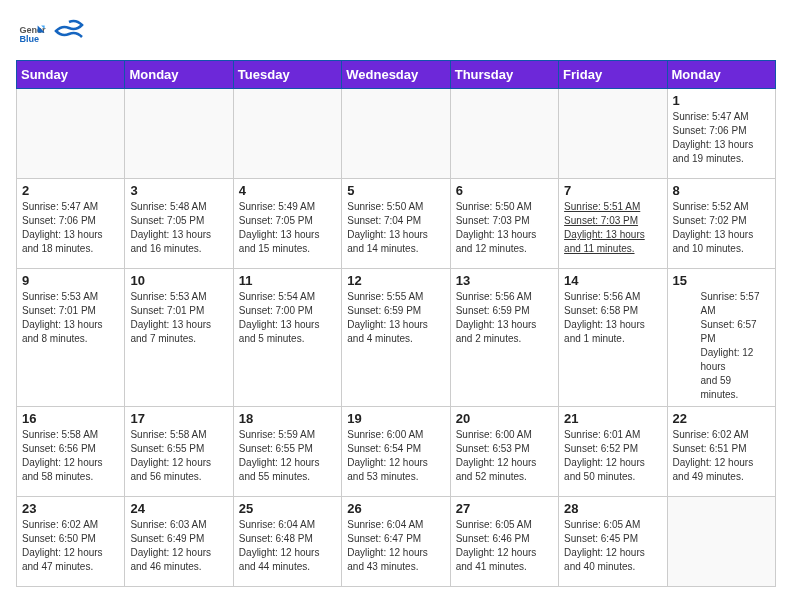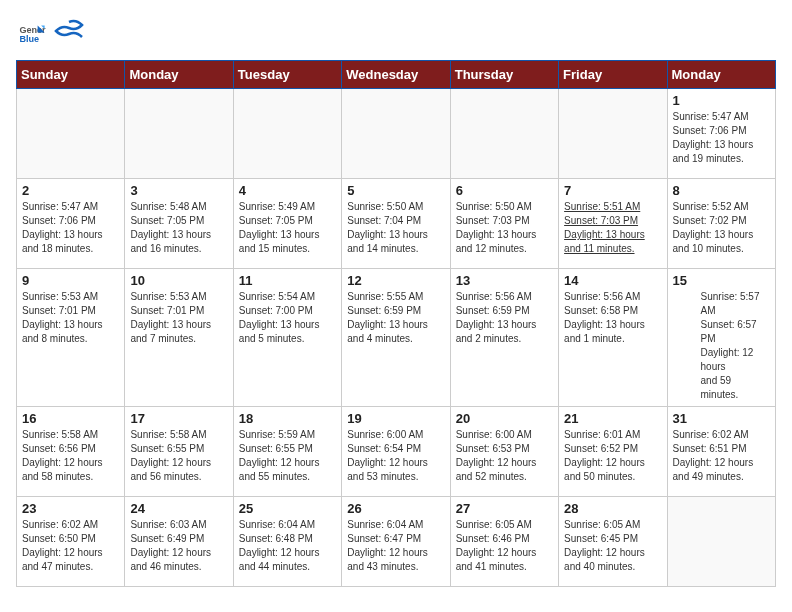--- a/index.html
+++ b/index.html
@@ -38,21 +38,21 @@
     .location-subtitle {
       font-size: 15px;
       color: #444;
     }
     .calendar {
       width: 100%;
       border-collapse: collapse;
       border: 1px solid #ccc;
     }
     .calendar th {
-      background: #7f1d1d;
+      background: #6d28d9;
       color: #fff;
       font-size: 13px;
       font-weight: bold;
       padding: 6px 4px;
       text-align: left;
       border: 1px solid #1155aa;
     }
     .calendar td {
       vertical-align: top;
       border: 1px solid #ccc;
@@ -276,21 +276,21 @@
 and 52 minutes.</div>
         </td>
         <td>
           <span class="day-number">21</span>
           <div class="day-info" style="white-space: pre-line;">Sunrise: 6:01 AM
 Sunset: 6:52 PM
 Daylight: 12 hours
 and 50 minutes.</div>
         </td>
         <td>
-          <span class="day-number">31</span>
+          <span class="day-number">22</span>
           <div class="day-info" style="white-space: pre-line;">Sunrise: 6:02 AM
 Sunset: 6:51 PM
 Daylight: 12 hours
 and 49 minutes.</div>
         </td>
       </tr>
       <tr class="week-row">
         <td>
           <span class="day-number">23</span>
           <div class="day-info" style="white-space: pre-line;">Sunrise: 6:02 AM

